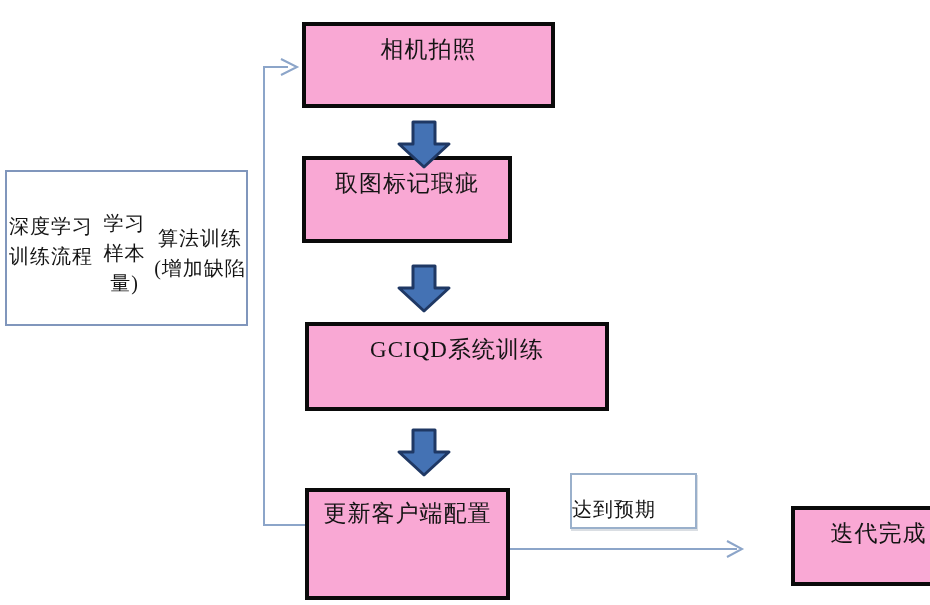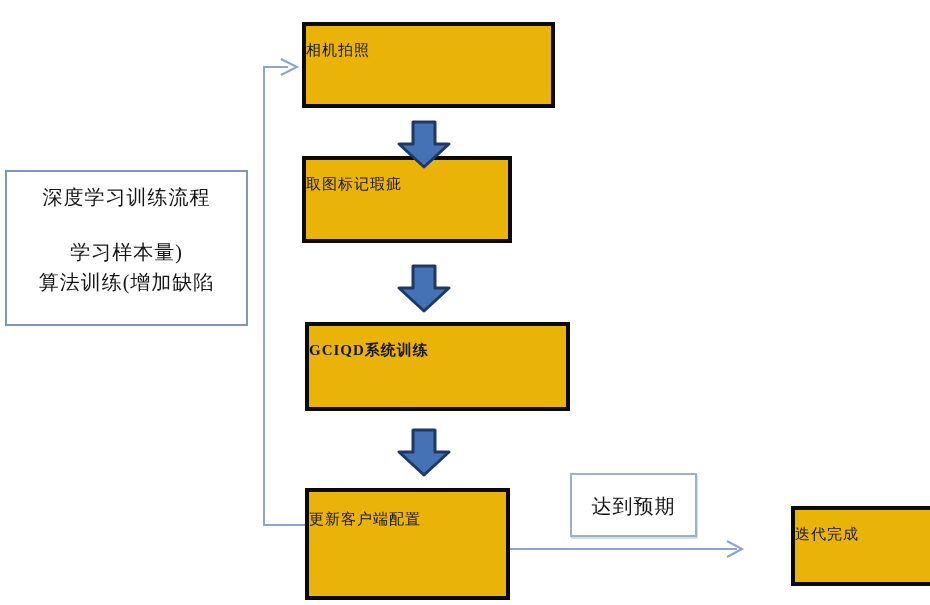--- a/index.html
+++ b/index.html
@@ -18,62 +18,62 @@
   }
   .layer {
     position: absolute;
     left: 0; top: 0;
     pointer-events: none;
   }
   
   .node {
     position: absolute;
     box-sizing: border-box;
-    background: #eab308;
+    background: #f9a8d4;
     border: 4px solid var(--node-border);
     display: flex;
-    justify-content: flex-start;
+    justify-content: center;
     align-items: flex-start;
     padding-top: 9px;
-    font-size: 15px;
+    font-size: 23px;
     letter-spacing: 1px;
     text-align: center;
     line-height: 30px;
   }
   
   .soft {
     position: absolute;
     box-sizing: border-box;
     background: #ffffff;
     display: flex;
-    flex-direction: column;
+    flex-direction: row;
     align-items: center;
     font-size: 20px;
     letter-spacing: 1px;
     text-align: center;
     line-height: 30px;
   }
   .note {
     left: 5px; top: 170px;
     width: 243px; height: 156px;
     border: 2px solid var(--note-border);
     padding-top: 10px;
   }
   .note .p1 { margin-bottom: 25px; }
   .edge-label {
     left: 570px; top: 473px;
-    width: 127px; height: 64px;
+    width: 127px; height: 56px;
     border: 2px solid var(--label-border);
     padding-top: 16px;
     box-shadow: 1px 2px 0 rgba(150,160,175,0.35);
   }
   #node-camera { left: 302px; top: 22px;  width: 253px; height: 86px; }
   #node-mark   { left: 302px; top: 156px; width: 210px; height: 87px; }
-  #node-train  { left: 305px; top: 322px; width: 265px; height: 89px; font-weight: bold; }
-  #node-update { left: 305px; top: 488px; width: 205px; height: 112px; padding-top: 12px; line-height: 31px; }
+  #node-train  { left: 305px; top: 322px; width: 304px; height: 89px; }
+  #node-update { left: 305px; top: 488px; width: 205px; height: 112px; padding-top: 6px; line-height: 31px; }
   #node-done   { left: 747px; top: 506px; width: 175px; height: 80px; margin-left: 44px; }
   .block-arrow {
     position: absolute;
     width: 56px; height: 50px;
   }
   #arrow-1 { left: 396px; top: 120px; }
   #arrow-2 { left: 396px; top: 264px; }
   #arrow-3 { left: 396px; top: 428px; }
   .block-arrow polygon {
     fill: var(--arrow-fill);

